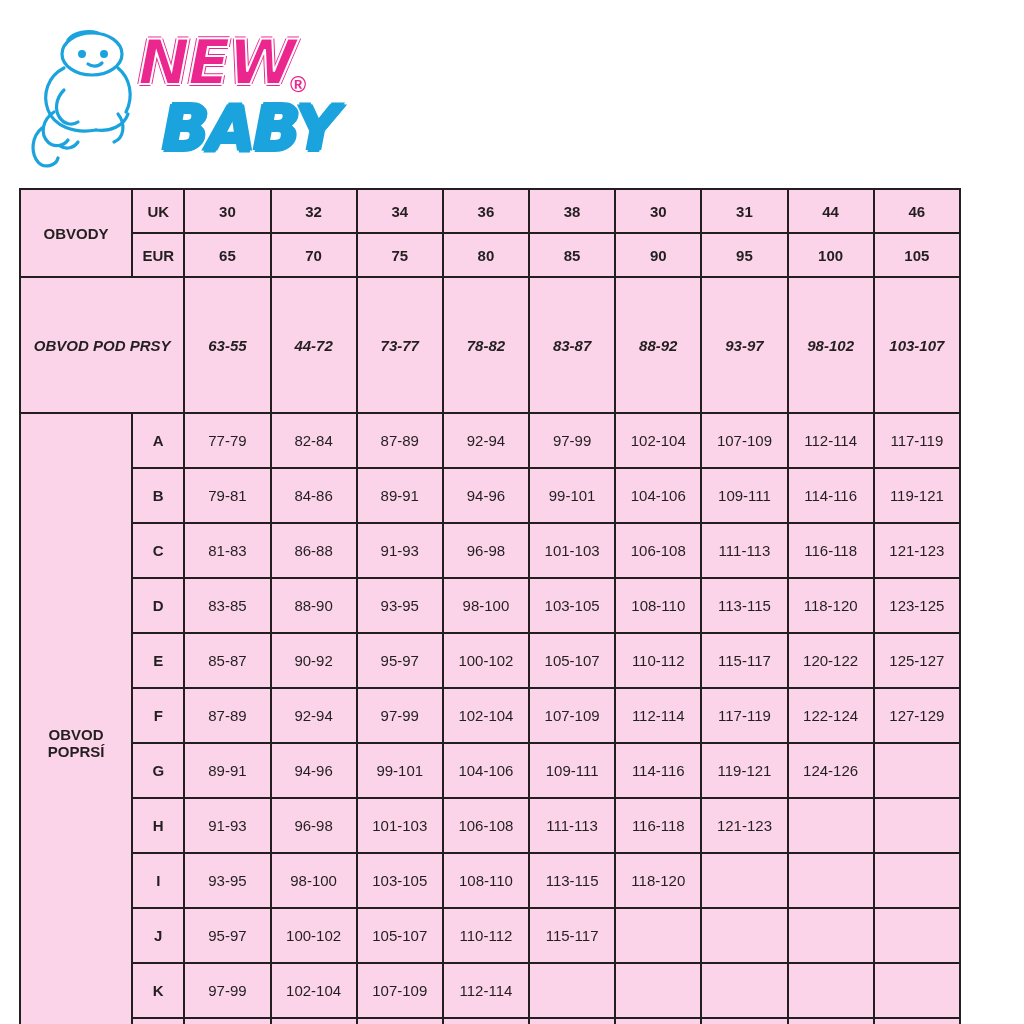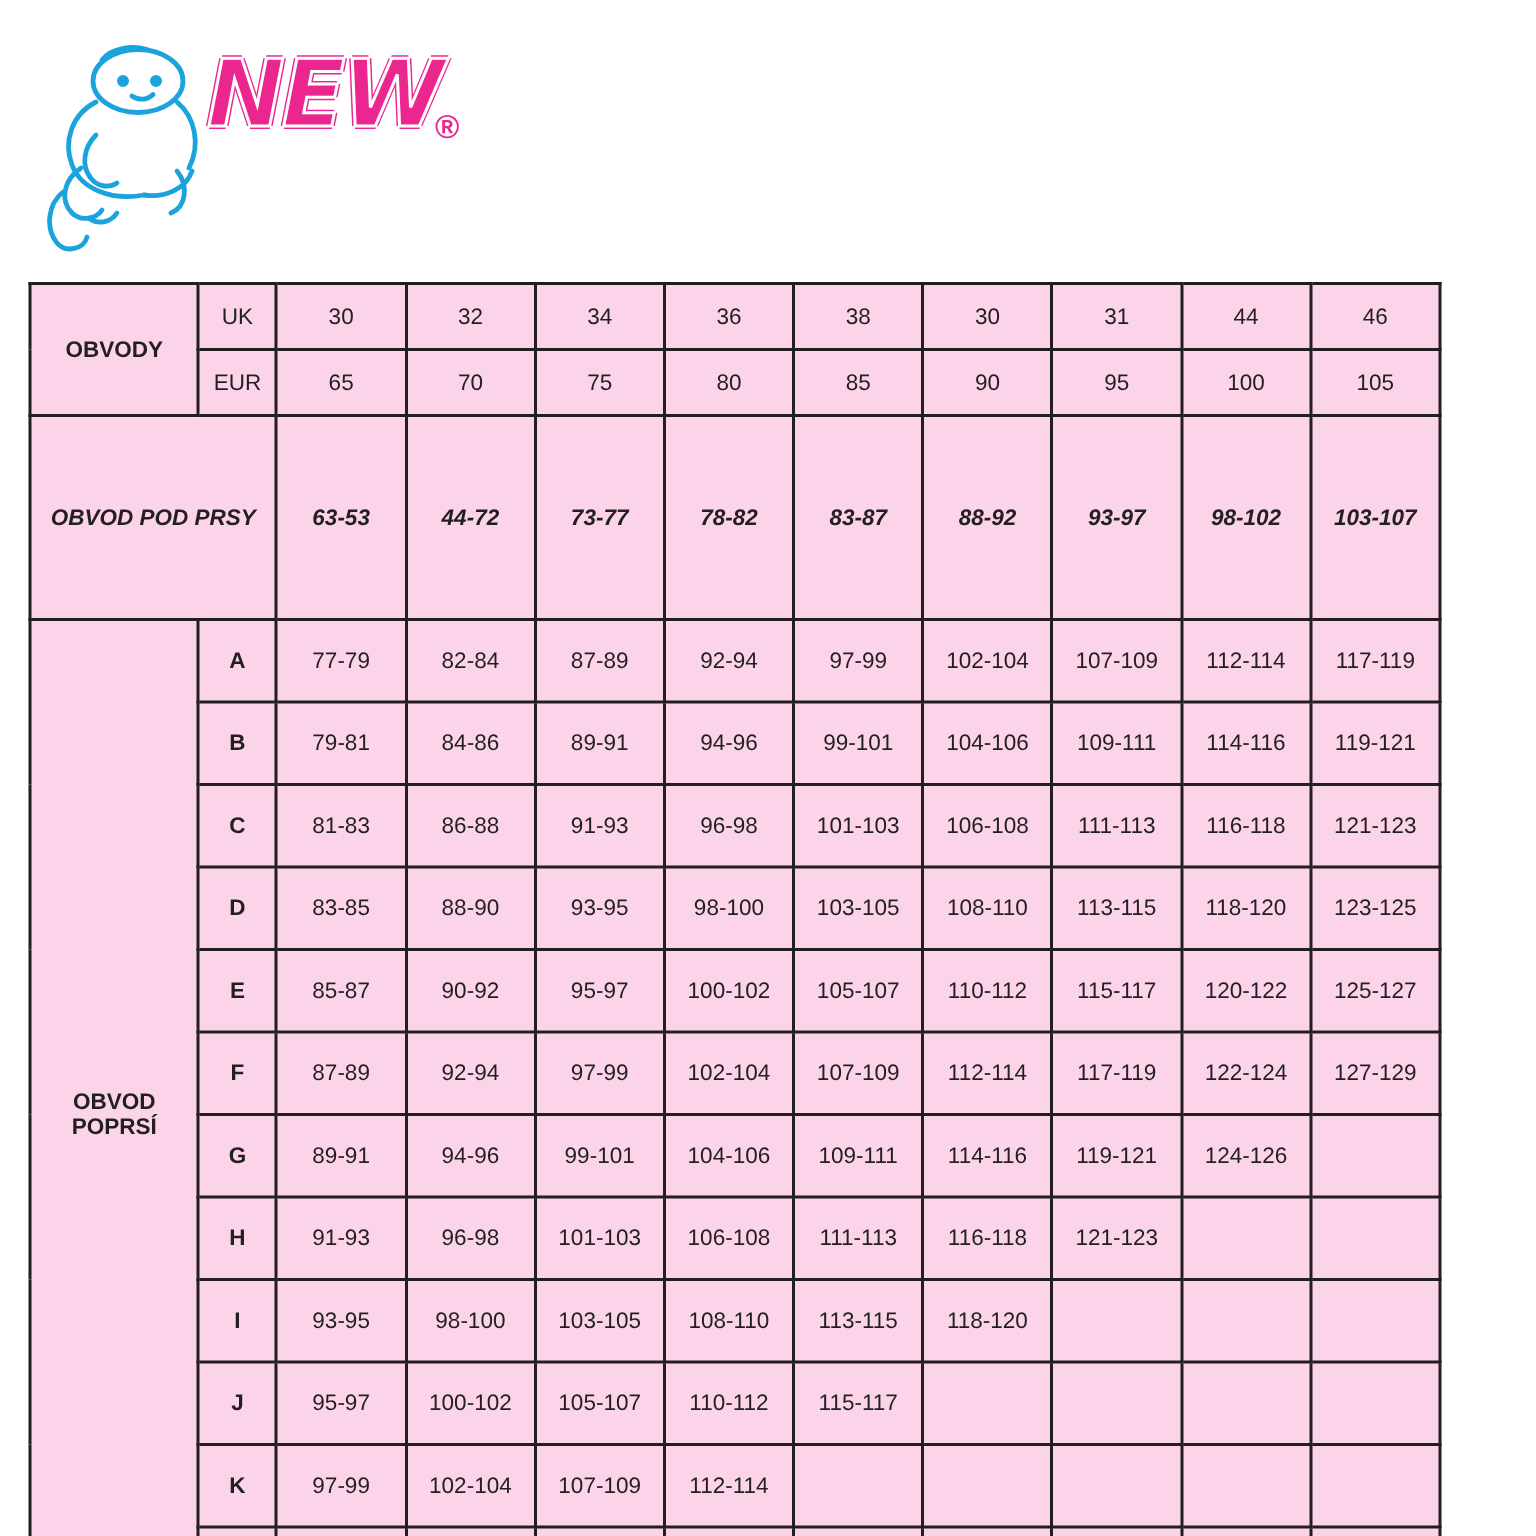--- a/index.html
+++ b/index.html
@@ -97,21 +97,21 @@
   td.empty-cell {
     border: none;
     background: #ffffff;
   }
   td.label-left {
     background: #fbd4ea;
     font-weight: bold;
     font-size: 15px;
   }
   td.hdr {
-    font-weight: normal;
+    font-weight: bold;
   }
   td.band {
     font-weight: bold;
     font-size: 16px;
   }
   td.cup-letter {
     font-weight: bold;
     font-size: 15px;
   }
   td.value {
@@ -152,20 +152,21 @@
       <path d="M36 84 C24 92 22 106 30 114 C36 120 46 118 50 112"></path>
       <path d="M100 86 C108 96 106 110 96 114"></path>
 
       <path d="M24 100 C14 108 12 124 20 134 C26 141 38 138 40 130"></path>
       <path d="M42 118 C48 122 56 120 60 114"></path>
     </g>
   </svg>
 
   <div class="logo-text">
     <div class="logo-new">NEW</div>
+    <div class="logo-baby-word">BABY</div>
   </div>
   <div class="logo-reg">®</div>
 </div>
 
 <div class="table-wrap">
   <table class="size-table">
     <colgroup>
       <col class="col-label">
         <col class="col-uk">
       <col class="col-d">
@@ -202,21 +203,21 @@
         <td class="hdr">80</td>
         <td class="hdr">85</td>
         <td class="hdr">90</td>
         <td class="hdr">95</td>
         <td class="hdr">100</td>
         <td class="hdr">105</td>
       </tr>
 
       <tr>
         <td class="label-left band-row" colspan="2">OBVOD POD PRSY</td>
-        <td class="band band-row">63-53</td>
+        <td class="band band-row">63-55</td>
         <td class="band band-row">44-72</td>
         <td class="band band-row">73-77</td>
         <td class="band band-row">78-82</td>
         <td class="band band-row">83-87</td>
         <td class="band band-row">88-92</td>
         <td class="band band-row">93-97</td>
         <td class="band band-row">98-102</td>
         <td class="band band-row">103-107</td>
       </tr>
 

